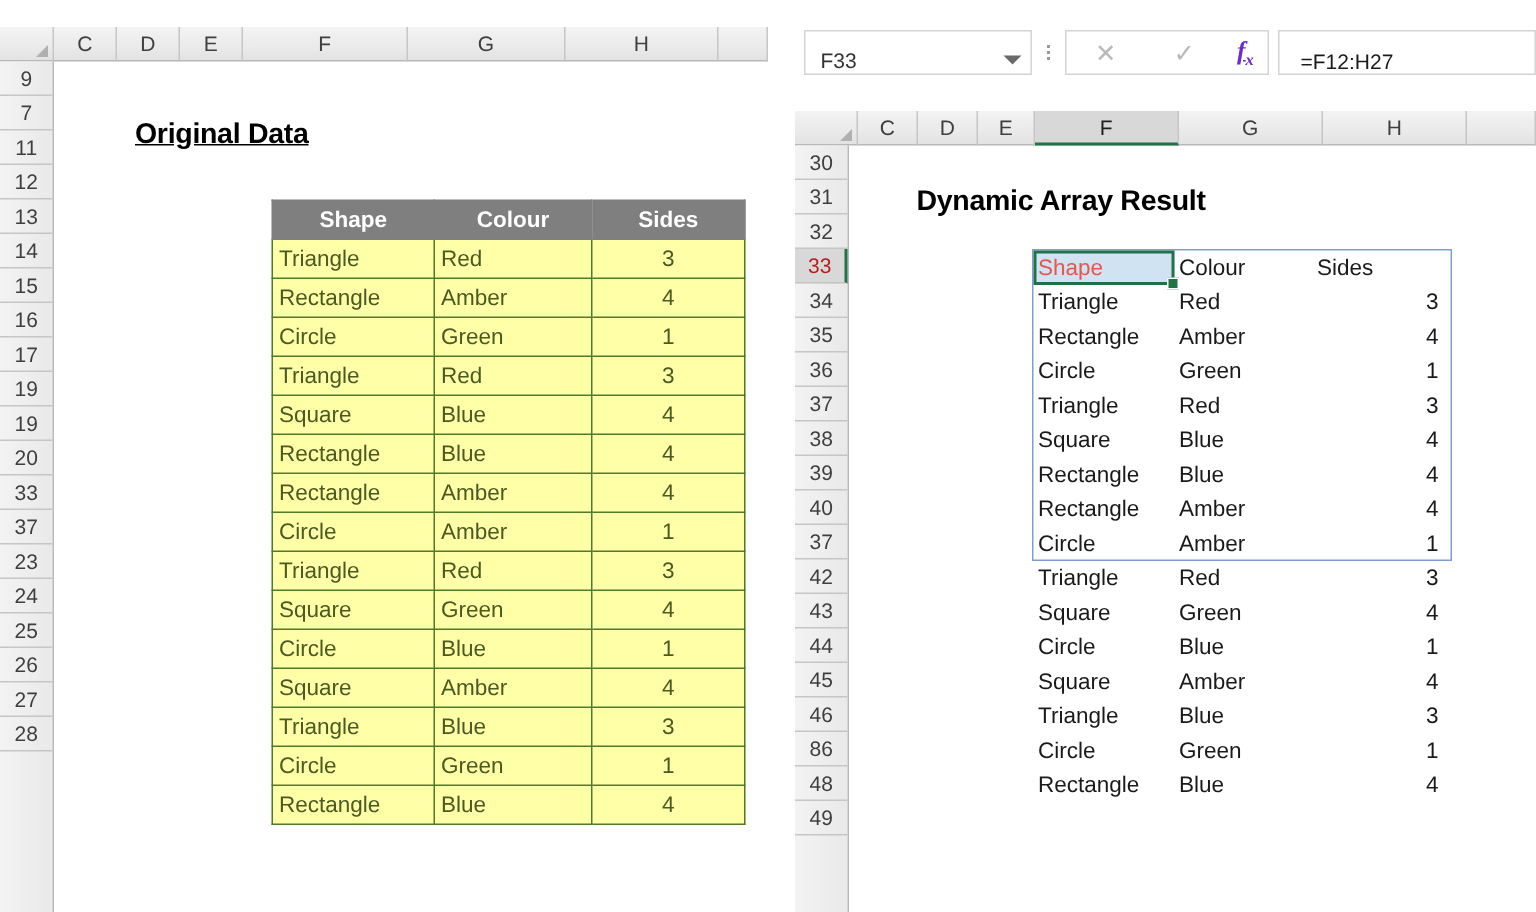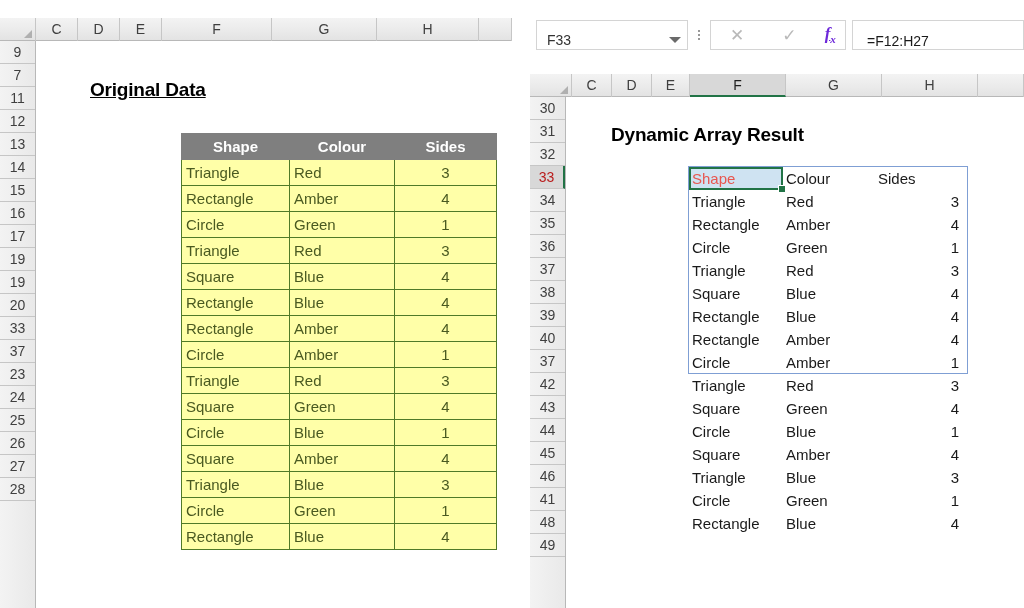--- a/index.html
+++ b/index.html
@@ -453,21 +453,21 @@
         <div class="rh">37</div>
         <div class="rh">38</div>
         <div class="rh">39</div>
         <div class="rh">40</div>
         <div class="rh">37</div>
         <div class="rh">42</div>
         <div class="rh">43</div>
         <div class="rh">44</div>
         <div class="rh">45</div>
         <div class="rh">46</div>
-        <div class="rh">41</div>
+        <div class="rh">86</div>
         <div class="rh">48</div>
         <div class="rh">49</div>
       </div>
 
     <div class="sec-title" style="left:87px; top:124px;">Dynamic Array Result</div>
 
     <div class="spill-wrap" style="left:164px; top:166px; width:280px; height:208px;">
       <table class="spill-table" id="spill-table">
         <colgroup>
           <col class="s-shape">

